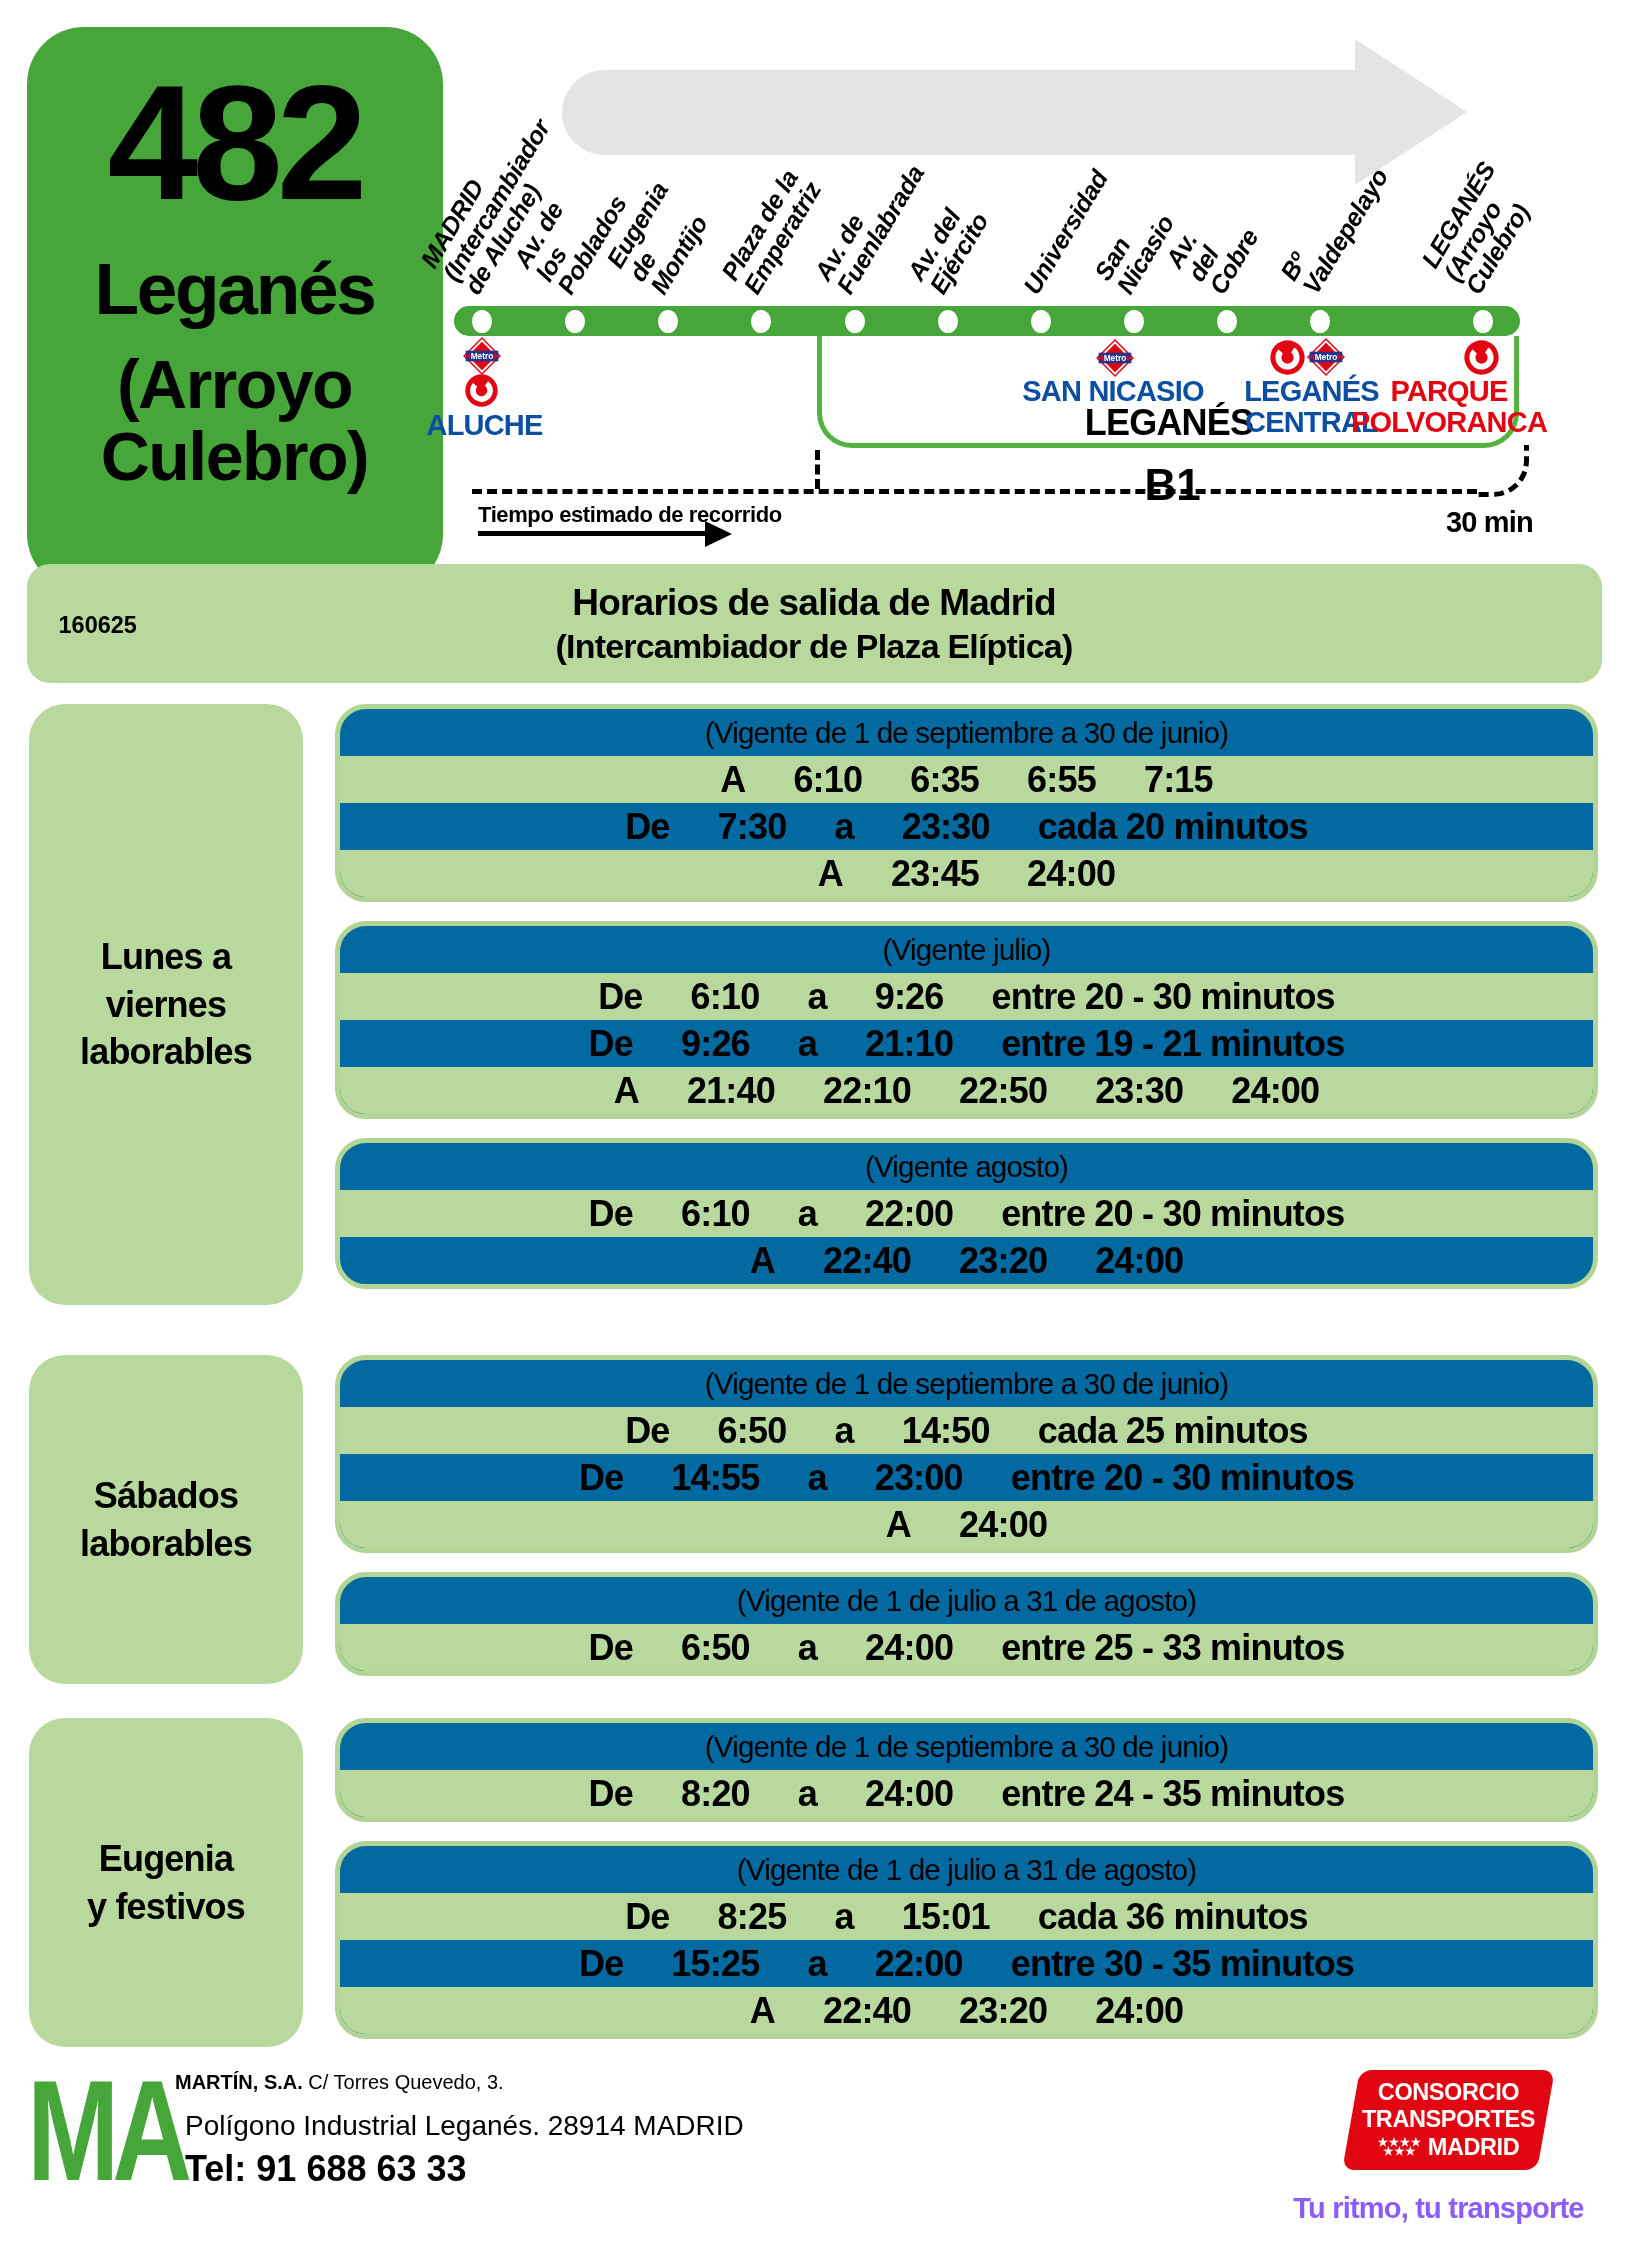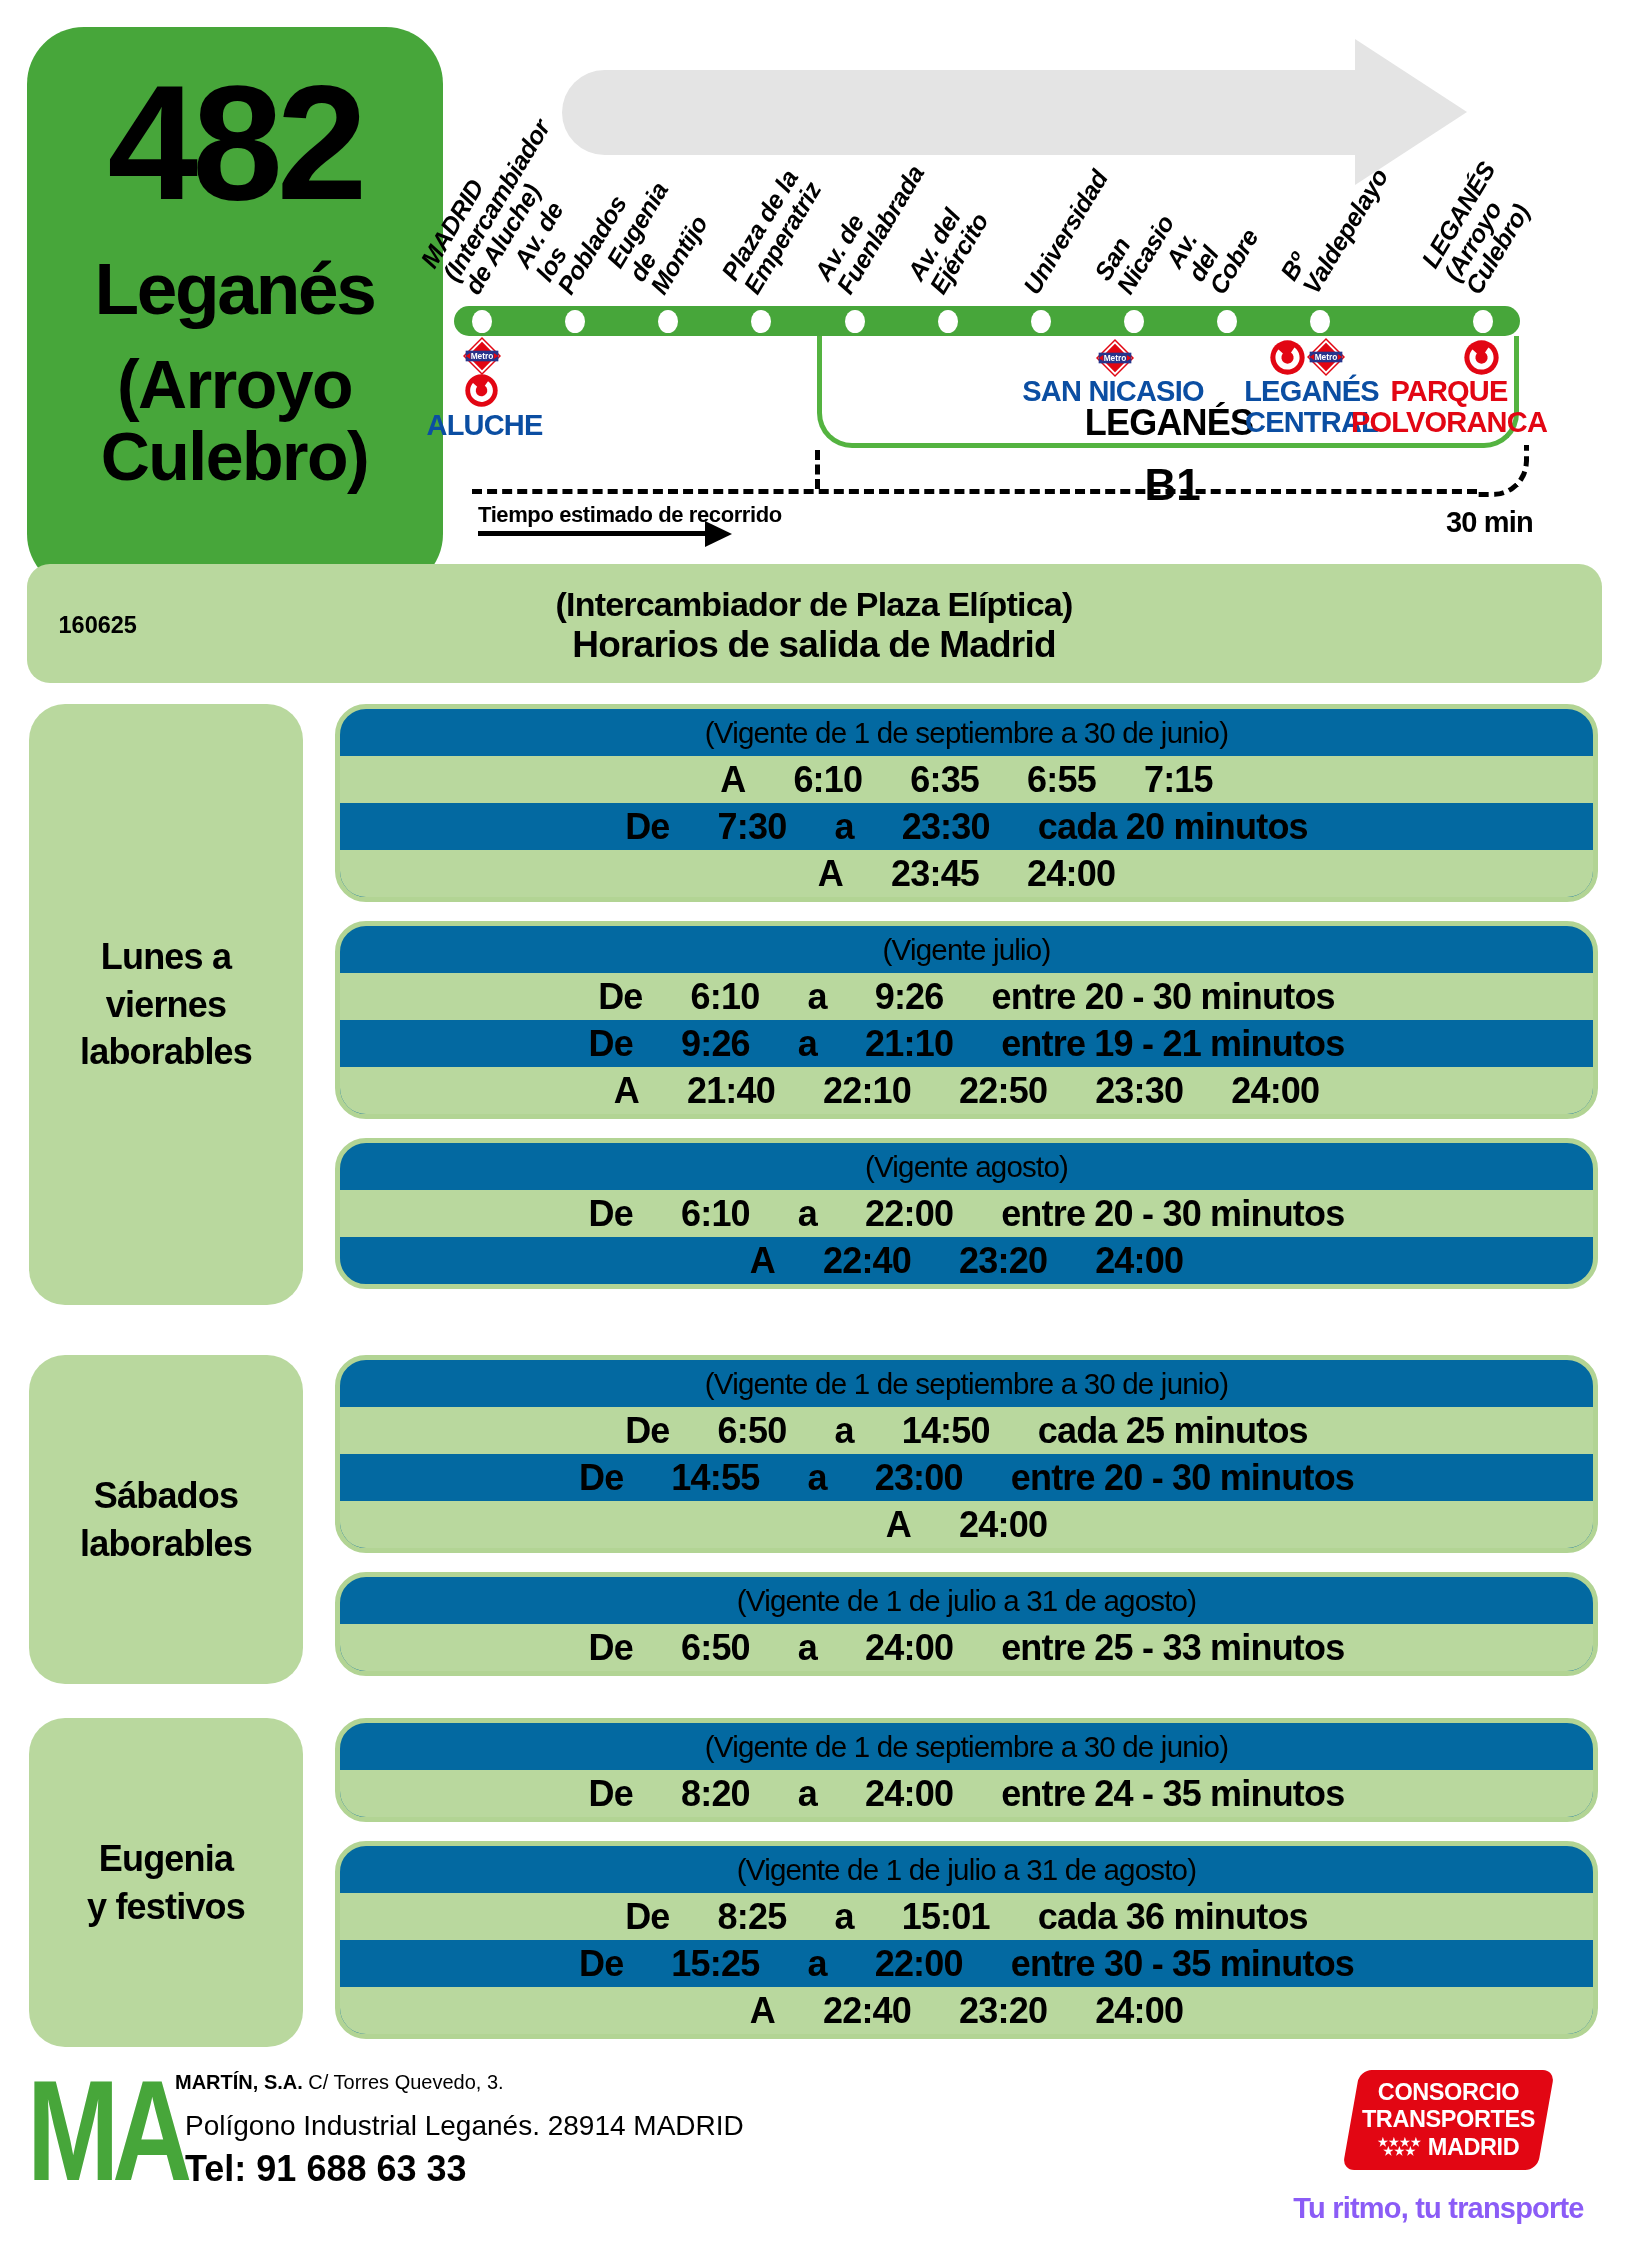--- a/index.html
+++ b/index.html
@@ -195,22 +195,22 @@
   <div class="dash-v" style="left:815px;top:450px;height:39px;"></div>
   <div class="abs" id="tiempo-caption">Tiempo estimado de recorrido</div>
   <div class="abs" id="tiempo-arrow-line"></div>
   <div class="abs" id="tiempo-arrow-head"></div>
   <div class="abs" id="zone-label">B1</div>
   <div class="abs" id="duration-label">30 min</div>
 
   <div class="abs" id="header-band">
     <div id="header-code">160625</div>
     <div id="header-titles">
+      <div id="header-title">Horarios de salida de Madrid</div>
       <div id="header-subtitle">(Intercambiador de Plaza Elíptica)</div>
-      <div id="header-title">Horarios de salida de Madrid</div>
     </div>
   </div>
 
   <div id="sections-layer">
       <div class="sidebar" style="top: 704px; height: 601px;">Lunes a
 viernes
 laborables</div>
       <div class="blocks" style="top: 704px;">
         <div class="block">
           <div class="row validity">(Vigente de 1 de septiembre a 30 de junio)</div>

